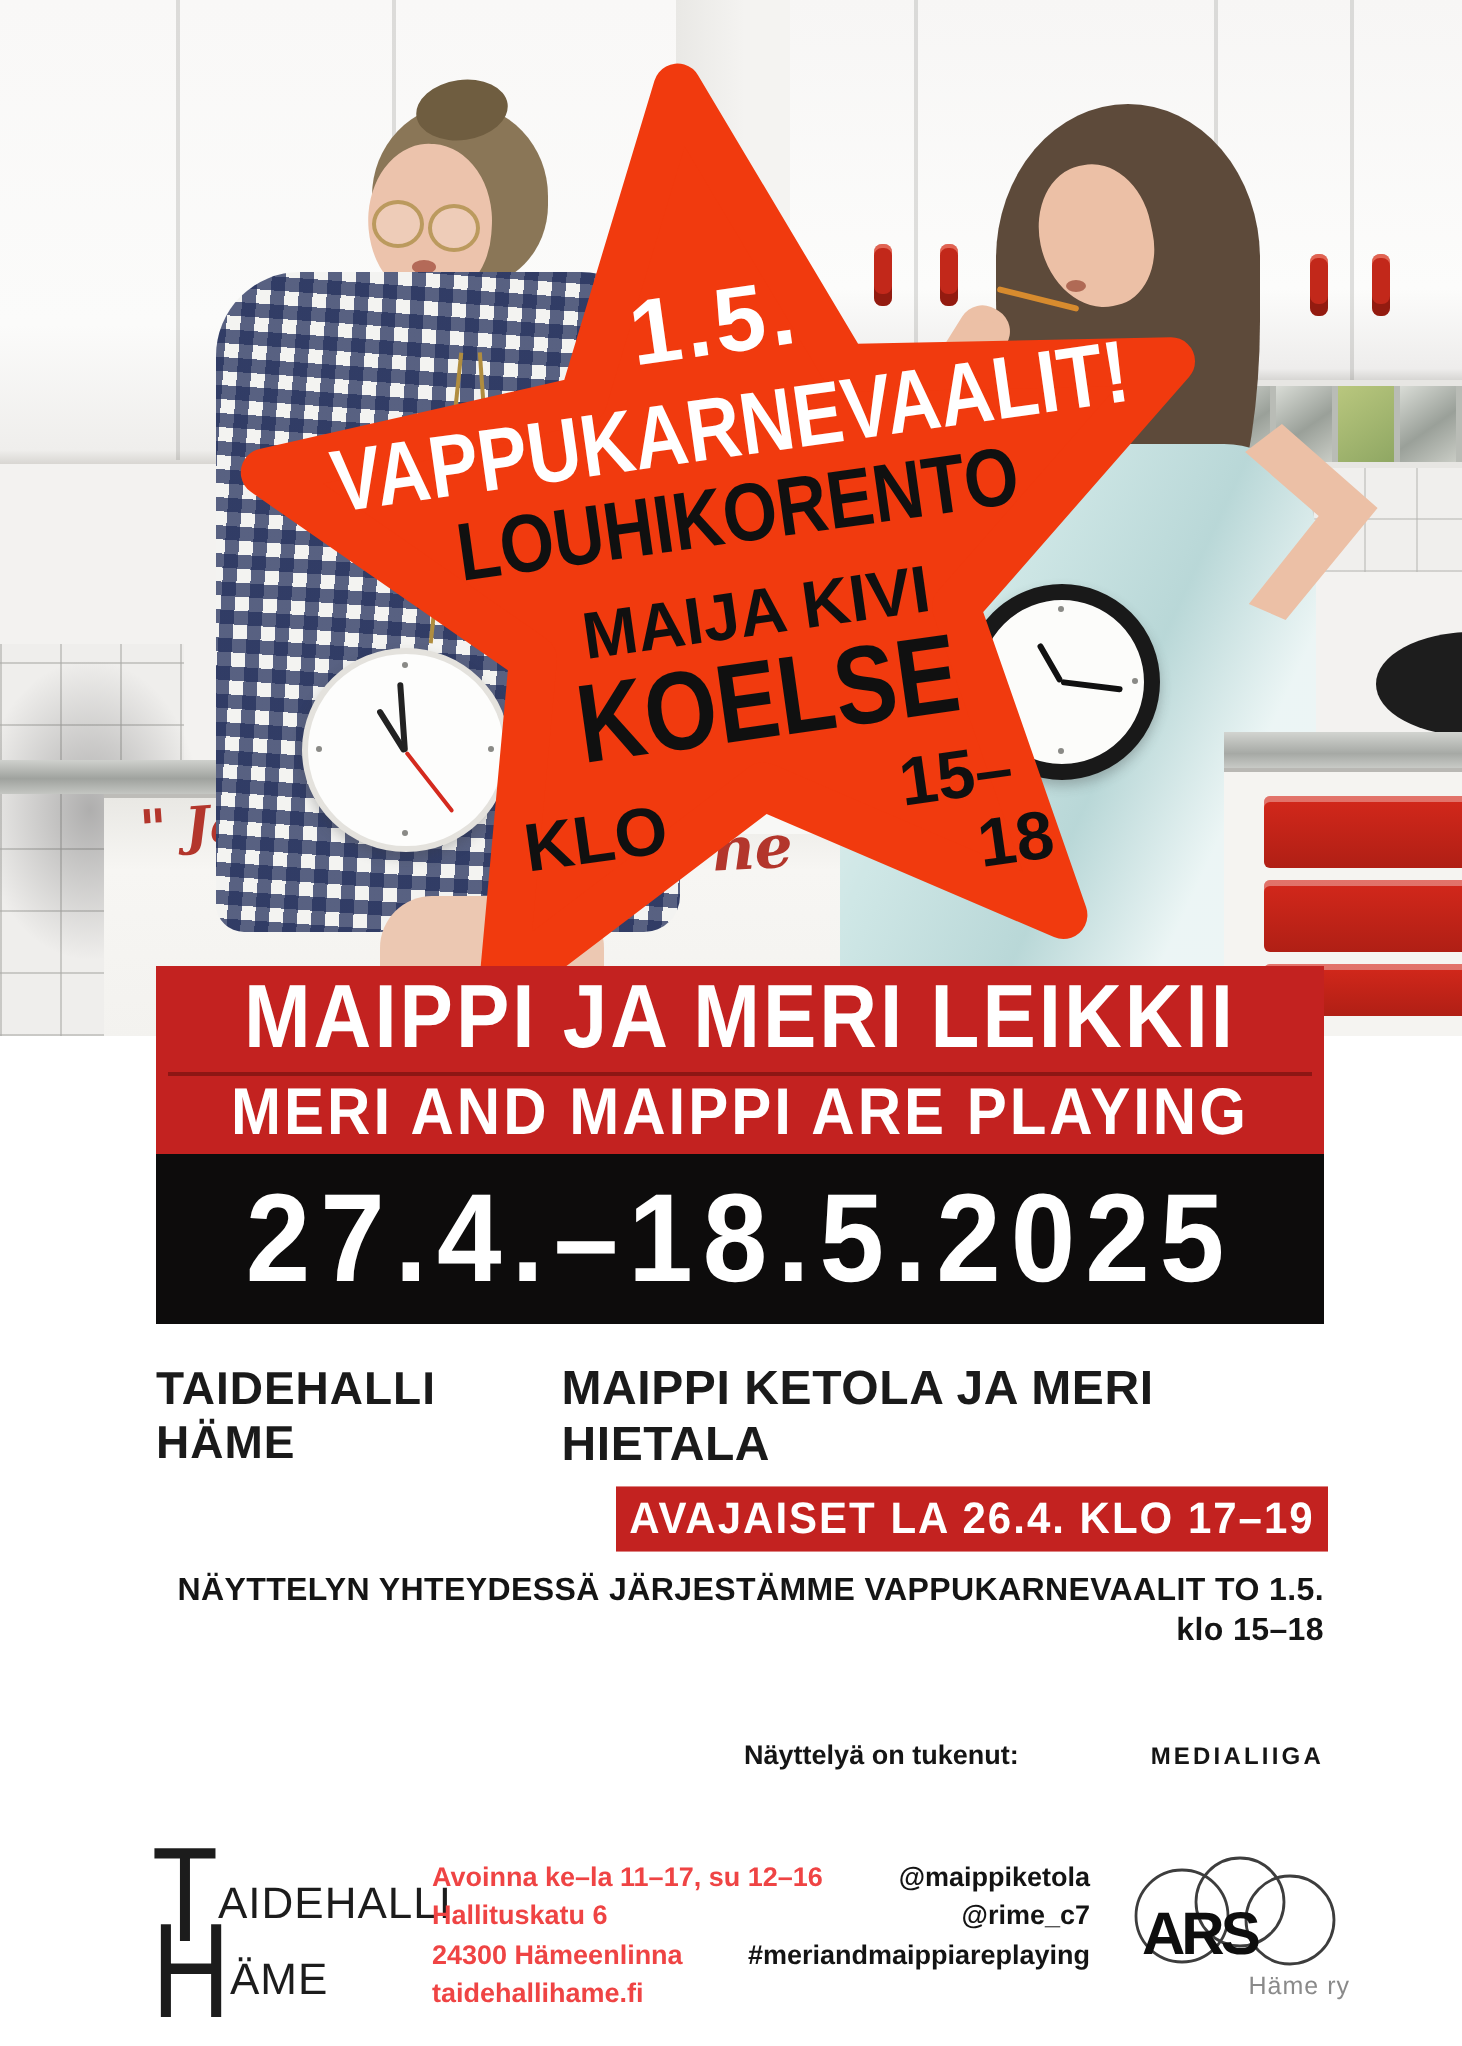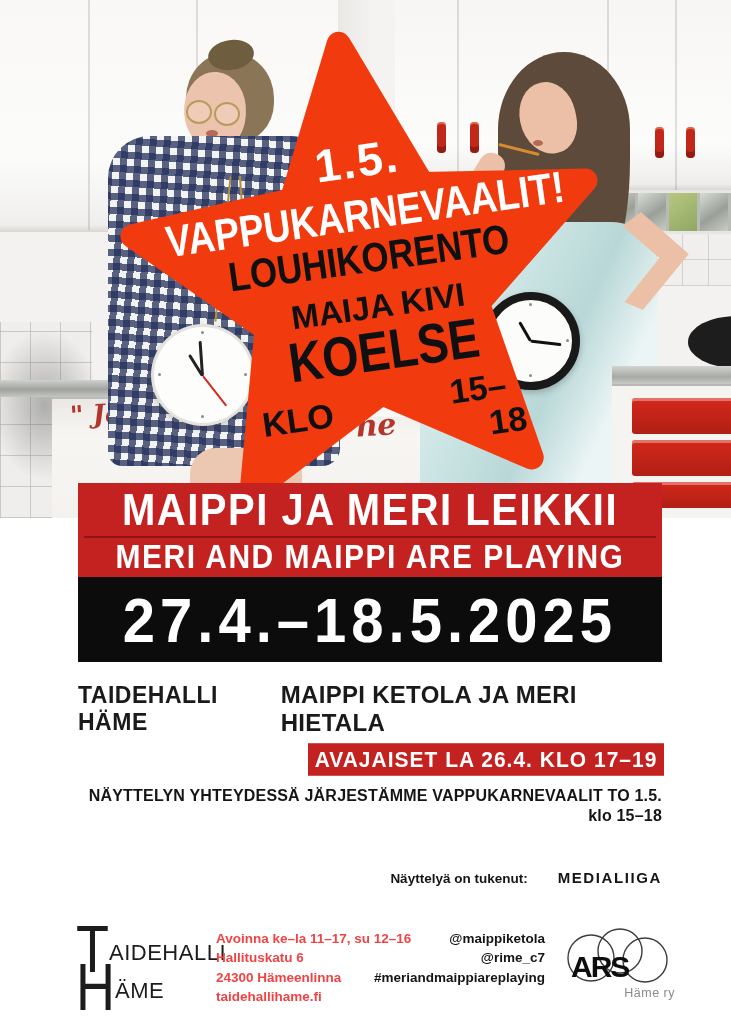--- a/index.html
+++ b/index.html
@@ -106,21 +106,21 @@
   .info-row .right{font-size:24px;letter-spacing:.3px;}
 
   .avajaiset{left:308px;top:744px;width:356px;height:31px;background:#c32220;color:#fff;text-align:center;
     font-size:21px;font-weight:bold;letter-spacing:1px;line-height:31px;transform:scaleY(1.05);}
 
   .events{left:78px;top:786px;width:584px;text-align:right;color:#151515;font-weight:bold;}
   .events .ev{font-size:16px;letter-spacing:.2px;line-height:20px;margin-bottom:11px;}
 
   .sponsor{left:78px;top:869px;width:584px;text-align:right;color:#151515;}
   .sponsor .lbl{font-size:13.5px;font-weight:bold;margin-right:30px;}
-  .sponsor .name{font-size:15px;font-weight:bold;letter-spacing:1.6px;}
+  .sponsor .name{font-size:12px;font-weight:bold;letter-spacing:1.6px;margin-left:36px;}
 
   
   .th-logo{left:76px;top:914px;color:#1c1c1c;line-height:1;}
   .th-row{white-space:nowrap;}
   .th-big{display:inline-block;font-size:54px;font-weight:400;transform:scaleY(1.25);transform-origin:top;letter-spacing:-1px;}
   .th-small{font-size:22px;font-weight:400;letter-spacing:.5px;margin-left:1px;}
   .th-row2{margin-top:-16px;}
 
   .addr{left:216px;top:929px;color:#ef4444;font-size:13.5px;font-weight:bold;line-height:19.4px;}
   .social{left:345px;top:929px;width:200px;text-align:right;color:#141414;font-size:13.5px;font-weight:bold;line-height:19.4px;}

